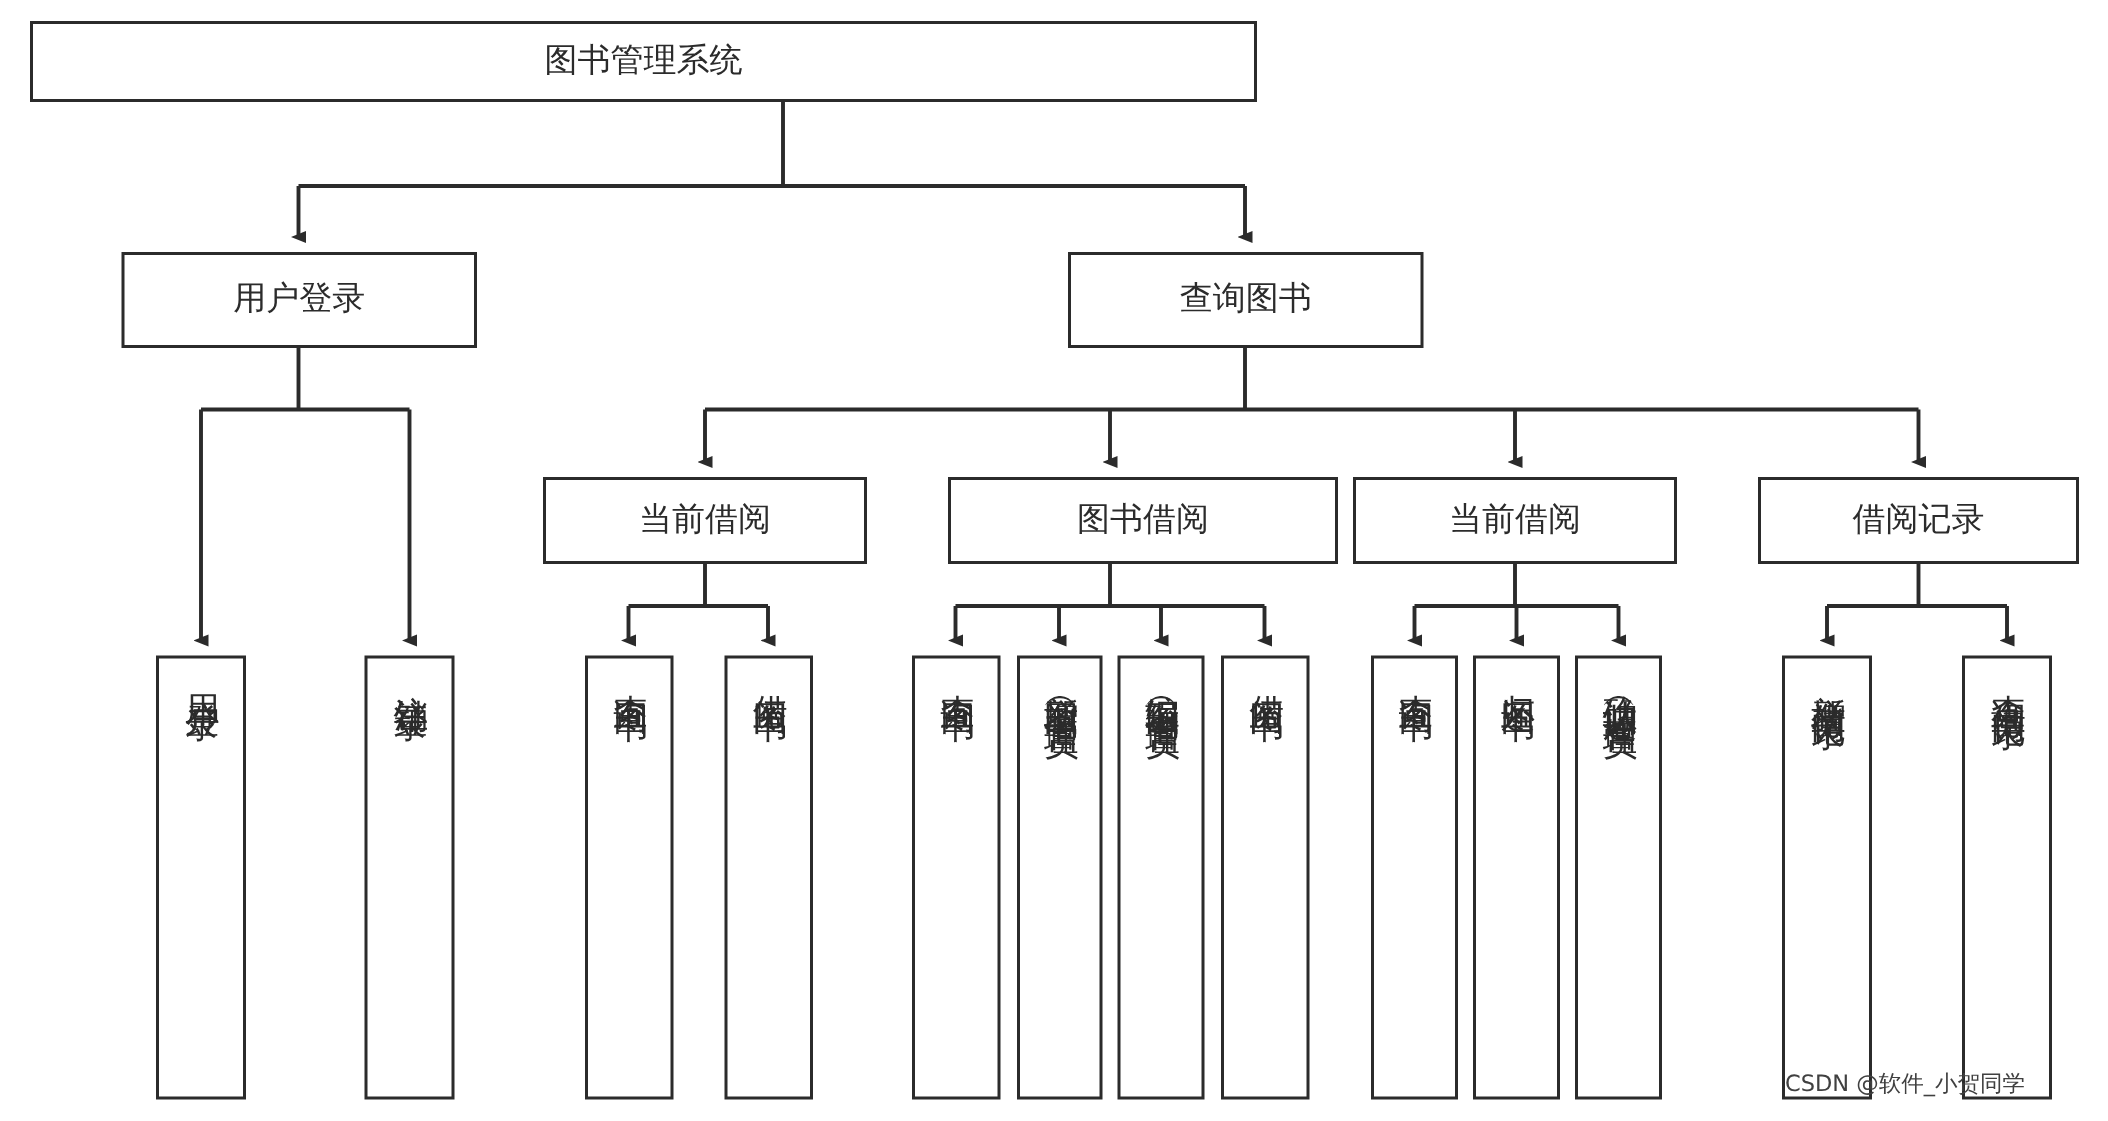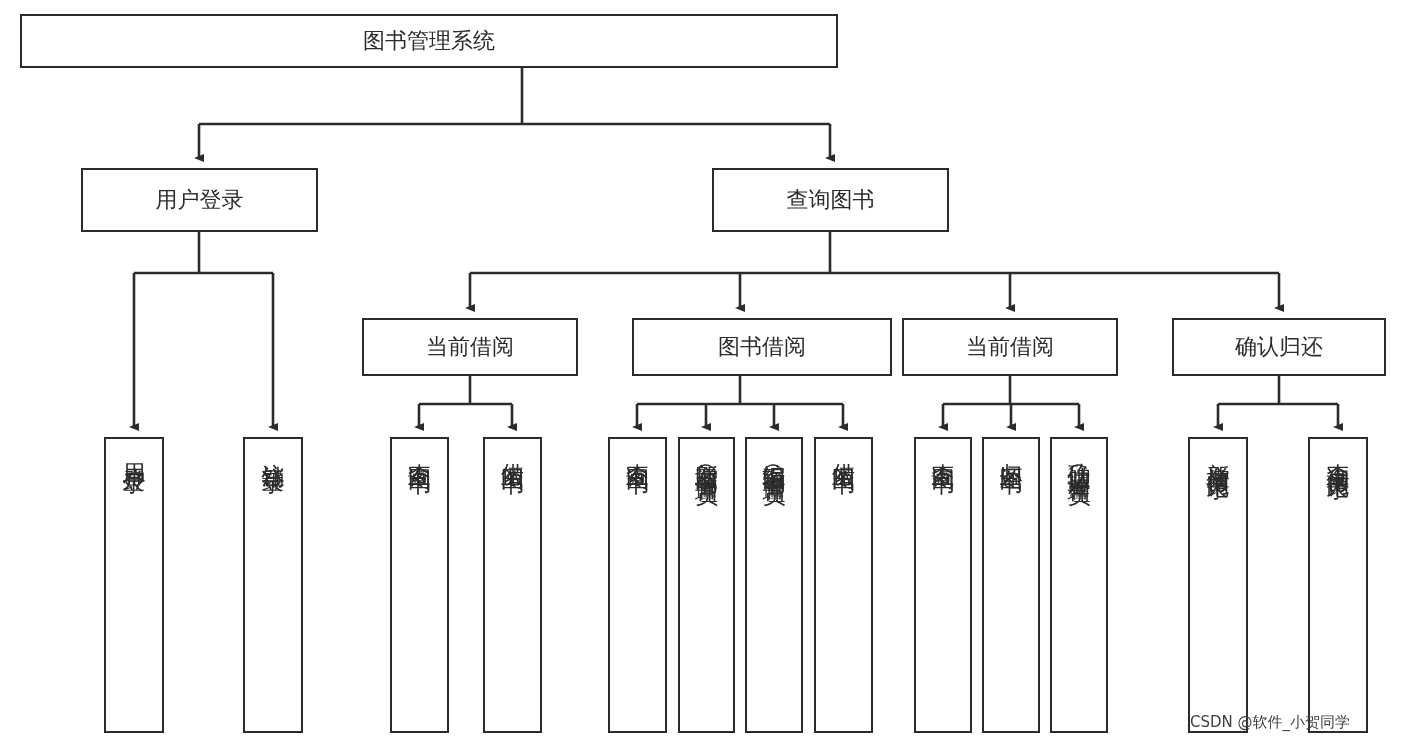--- a/index.html
+++ b/index.html
@@ -138,21 +138,21 @@
   <div class="node horizontal" style="left:362px;top:318px;width:216px;height:58px;">
     <span class="label">当前借阅</span>
   </div>
   <div class="node horizontal" style="left:632px;top:318px;width:260px;height:58px;">
     <span class="label">图书借阅</span>
   </div>
   <div class="node horizontal" style="left:902px;top:318px;width:216px;height:58px;justify-content:center;">
     <span class="label">当前借阅</span>
   </div>
   <div class="node horizontal" style="left:1172px;top:318px;width:214px;height:58px;">
-    <span class="label">确认归还</span>
+    <span class="label">借阅记录</span>
   </div>
 
   <div class="node vertical" style="left:104px;top:437px;width:60px;height:296px;">
     <span class="label">用户登录</span>
   </div>
   <div class="node vertical" style="left:243px;top:437px;width:60px;height:296px;">
     <span class="label">注销登录</span>
   </div>
 
   <div class="node vertical" style="left:390px;top:437px;width:59px;height:296px;">

